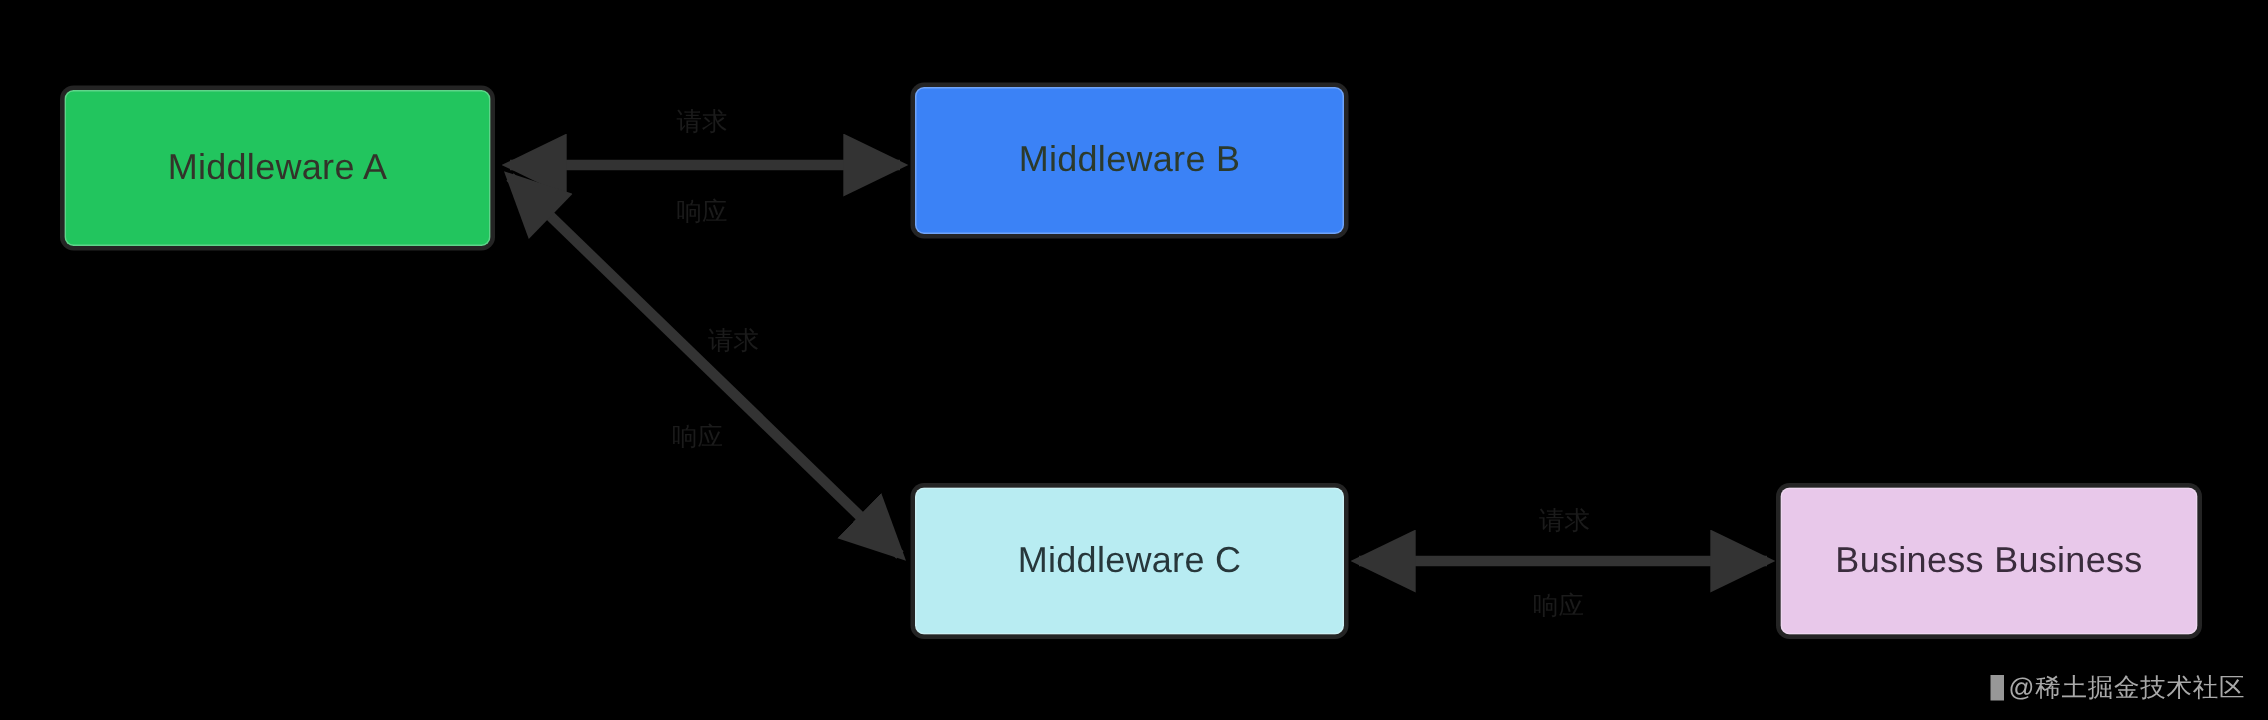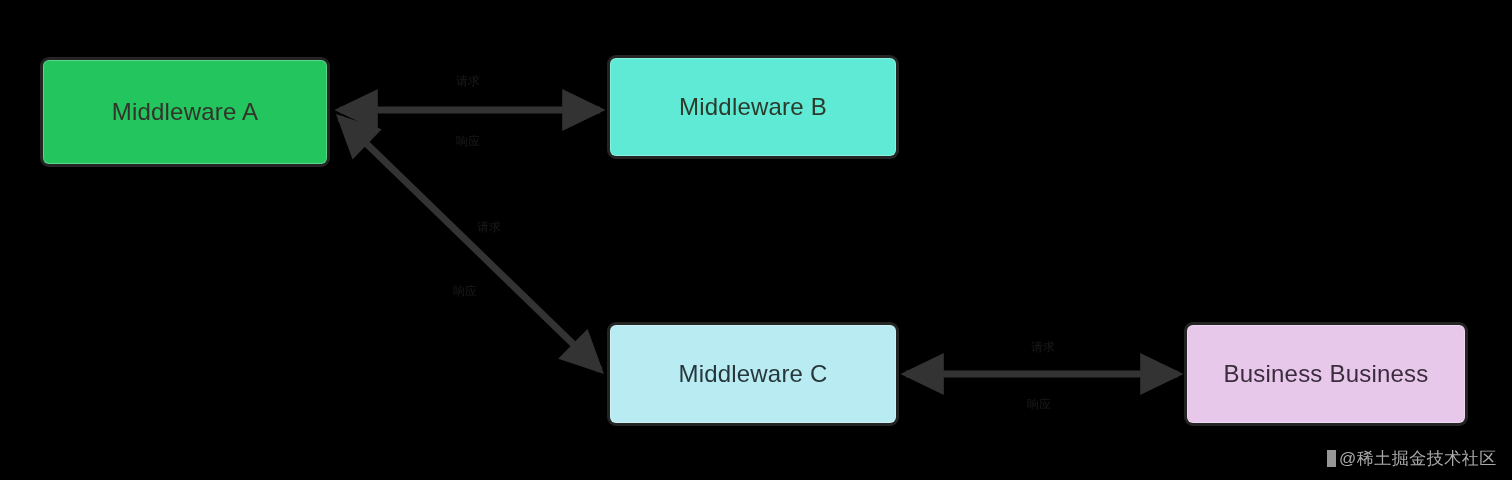--- a/index.html
+++ b/index.html
@@ -37,21 +37,21 @@
     box-shadow: 0 0 0 3px rgba(40,40,40,0.9);
   }
   .node-label {
     font-size: 24px;
     letter-spacing: 0.2px;
     color: #2b2b2b;
     white-space: nowrap;
   }
   .edge-label {
     position: absolute;
-    font-size: 12px;
+    font-size: 17px;
     line-height: 1.1;
     color: #1b1b1b;
     white-space: nowrap;
     transform: translate(-50%, -50%);
     text-shadow: 0 0 1px rgba(0,0,0,0.9);
   }
   #watermark {
     position: absolute;
     display: flex;
     align-items: center;
@@ -88,21 +88,21 @@
 
     <line x1="340" y1="118" x2="600" y2="370" stroke="#333333" stroke-width="7" marker-end="url(#arrowhead)" marker-start="url(#arrowtail)"></line>
 
     <line x1="906" y1="374" x2="1178" y2="374" stroke="#333333" stroke-width="7" marker-end="url(#arrowhead)" marker-start="url(#arrowtail)"></line>
   </svg>
 
   <div class="node" style="left:43px; top:60px; width:284px; height:104px; background:#22c55e;">
     <span class="node-label" style="color:#33332a;">Middleware A</span>
   </div>
 
-  <div class="node" style="left:610px; top:58px; width:286px; height:98px; background:#5eead4;">
+  <div class="node" style="left:610px; top:58px; width:286px; height:98px; background:#3b82f6;">
     <span class="node-label" style="color:#2c3a2c;">Middleware B</span>
   </div>
 
   <div class="node" style="left:610px; top:325px; width:286px; height:98px; background:#b8ecf2;justify-content:center;">
     <span class="node-label" style="color:#27373b;">Middleware C</span>
   </div>
 
   <div class="node" style="left:1187px; top:325px; width:278px; height:98px; background:#e8c8ea;">
     <span class="node-label" style="color:#3a2c3d;">Business Business</span>
   </div>

